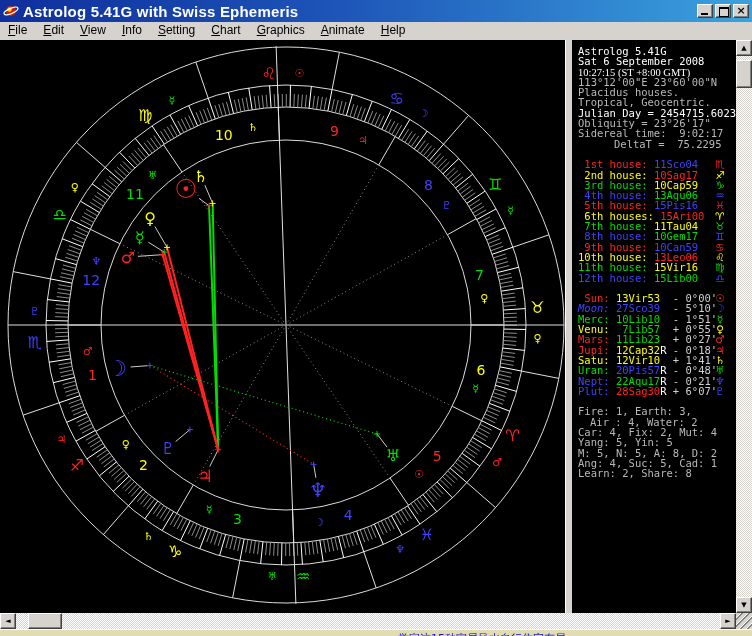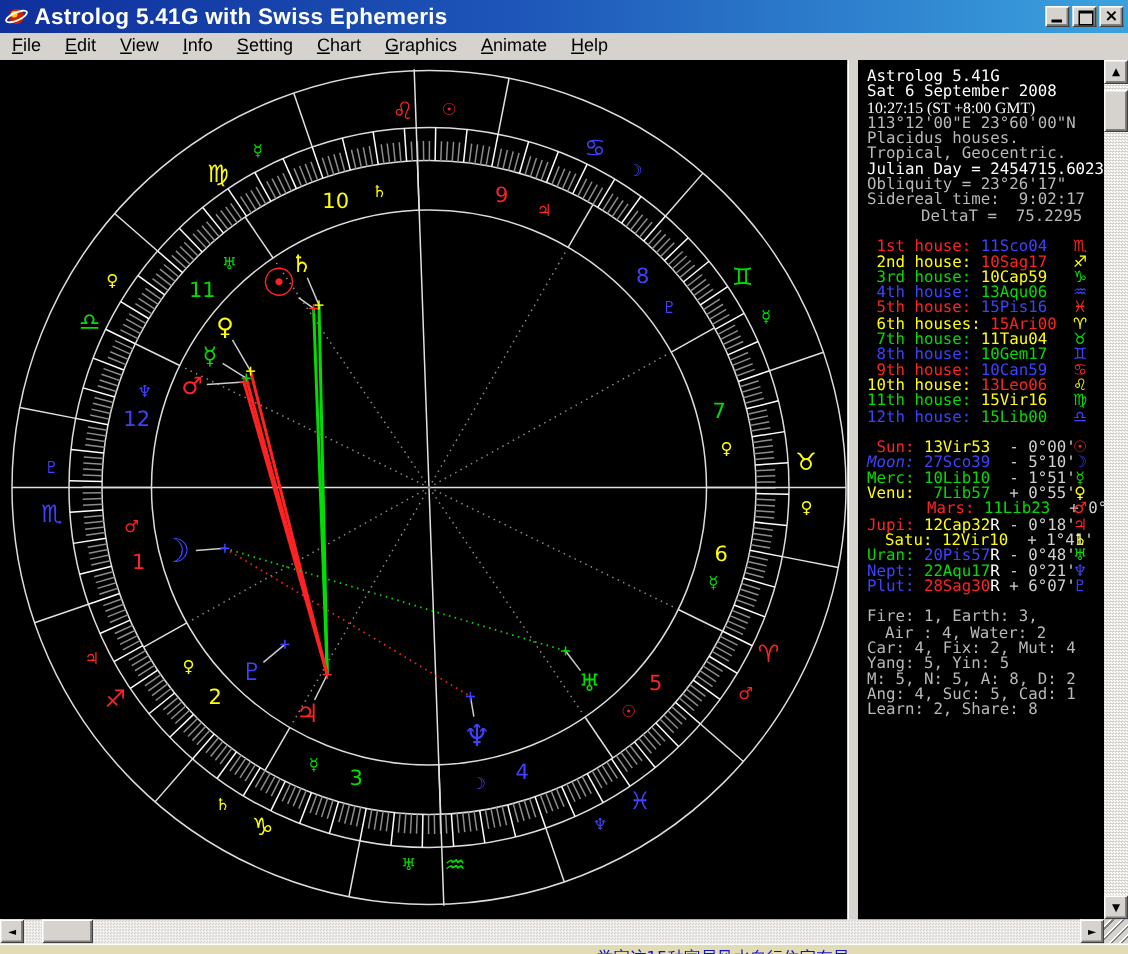--- a/index.html
+++ b/index.html
@@ -657,23 +657,23 @@
       <div class="pline"><span style="color: rgb(64, 64, 255);"> 8th house:</span><span> </span><span style="color: rgb(0, 221, 0); margin-top: 20px;">10Gem17</span><span class="gly" style="color: rgb(64, 64, 255);">♊</span></div>
       <div class="pline"><span style="color: rgb(255, 34, 34);"> 9th house:</span><span> </span><span style="color: rgb(64, 64, 255);">10Can59</span><span class="gly" style="color: rgb(255, 34, 34);">♋</span></div>
       <div class="pline"><span style="color: rgb(255, 255, 0);">10th house:</span><span> </span><span style="color: rgb(255, 34, 34);">13Leo06</span><span class="gly" style="color: rgb(255, 255, 0);">♌</span></div>
       <div class="pline"><span style="color: rgb(0, 221, 0);">11th house:</span><span> </span><span style="color: rgb(255, 255, 0);">15Vir16</span><span class="gly" style="color: rgb(0, 221, 0);">♍</span></div>
       <div class="pline"><span style="color: rgb(64, 64, 255);">12th house:</span><span> </span><span style="color: rgb(0, 221, 0);">15Lib00</span><span class="gly" style="color: rgb(64, 64, 255);">♎</span></div>
       <div class="blankline"></div>
       <div class="pline"><span style="color: rgb(255, 34, 34);"> Sun:</span><span style="color: rgb(255, 255, 0);"> 13Vir53</span><span style="color: rgb(255, 255, 255);"> </span><span> </span><span style="color: rgb(208, 208, 208);">- 0°00'</span><span class="gly" style="color: rgb(255, 34, 34);">☉</span></div>
       <div class="pline"><span style="color: rgb(64, 64, 255); font-style: italic;">Moon:</span><span style="color: rgb(64, 64, 255);"> 27Sco39</span><span style="color: rgb(255, 255, 255);"> </span><span> </span><span style="color: rgb(208, 208, 208);">- 5°10'</span><span class="gly" style="color: rgb(64, 64, 255);">☽</span></div>
       <div class="pline"><span style="color: rgb(0, 221, 0);">Merc:</span><span style="color: rgb(0, 221, 0);"> 10Lib10</span><span style="color: rgb(255, 255, 255);"> </span><span> </span><span style="color: rgb(208, 208, 208);">- 1°51'</span><span class="gly" style="color: rgb(0, 221, 0);">☿</span></div>
       <div class="pline"><span style="color: rgb(255, 255, 0);">Venu:</span><span style="color: rgb(0, 221, 0);">  7Lib57</span><span style="color: rgb(255, 255, 255);"> </span><span> </span><span style="color: rgb(208, 208, 208);">+ 0°55'</span><span class="gly" style="color: rgb(255, 255, 0);">♀</span></div>
-      <div class="pline"><span style="color: rgb(255, 34, 34); margin-left: 40px;">Mars:</span><span style="color: rgb(0, 221, 0);"> 11Lib23</span><span style="color: rgb(255, 255, 255);"> </span><span> </span><span style="color: rgb(208, 208, 208);">+ 0°27'</span><span class="gly" style="color: rgb(255, 34, 34);">♂</span></div>
+      <div class="pline"><span style="color: rgb(255, 34, 34);">Mars:</span><span style="color: rgb(0, 221, 0);"> 11Lib23</span><span style="color: rgb(255, 255, 255);"> </span><span> </span><span style="color: rgb(208, 208, 208);">+ 0°27'</span><span class="gly" style="color: rgb(255, 34, 34);">♂</span></div>
       <div class="pline"><span style="color: rgb(255, 34, 34);">Jupi:</span><span style="color: rgb(255, 255, 0);"> 12Cap32</span><span style="color: rgb(255, 255, 255);">R</span><span> </span><span style="color: rgb(208, 208, 208);">- 0°18'</span><span class="gly" style="color: rgb(255, 34, 34);">♃</span></div>
-      <div class="pline"><span style="color: rgb(255, 255, 0); margin-left: 12px;">Satu:</span><span style="color: rgb(255, 255, 0);"> 12Vir10</span><span style="color: rgb(255, 255, 255);"> </span><span> </span><span style="color: rgb(208, 208, 208);">+ 1°41'</span><span class="gly" style="color: rgb(255, 255, 0);">♄</span></div>
+      <div class="pline"><span style="color: rgb(255, 255, 0);">Satu:</span><span style="color: rgb(255, 255, 0);"> 12Vir10</span><span style="color: rgb(255, 255, 255);"> </span><span> </span><span style="color: rgb(208, 208, 208);">+ 1°41'</span><span class="gly" style="color: rgb(255, 255, 0);">♄</span></div>
       <div class="pline"><span style="color: rgb(0, 221, 0);">Uran:</span><span style="color: rgb(64, 64, 255); margin-top: 36px;"> 20Pis57</span><span style="color: rgb(255, 255, 255);">R</span><span> </span><span style="color: rgb(208, 208, 208);">- 0°48'</span><span class="gly" style="color: rgb(0, 221, 0);">♅</span></div>
       <div class="pline"><span style="color: rgb(64, 64, 255);">Nept:</span><span style="color: rgb(0, 221, 0);"> 22Aqu17</span><span style="color: rgb(255, 255, 255);">R</span><span> </span><span style="color: rgb(208, 208, 208);">- 0°21'</span><span class="gly" style="color: rgb(64, 64, 255);">♆</span></div>
       <div class="pline"><span style="color: rgb(64, 64, 255);">Plut:</span><span style="color: rgb(255, 34, 34);"> 28Sag30</span><span style="color: rgb(255, 255, 255);">R</span><span> </span><span style="color: rgb(208, 208, 208);">+ 6°07'</span><span class="gly" style="color: rgb(64, 64, 255);">♇</span></div>
       <div class="blankline"></div>
       <div class="pline"><span style="color: rgb(184, 184, 184);">Fire: 1, Earth: 3,</span></div>
       <div class="pline"><span style="color: rgb(184, 184, 184); margin-left: 12px;">Air : 4, Water: 2</span></div>
       <div class="pline"><span style="color: rgb(184, 184, 184);">Car: 4, Fix: 2, Mut: 4</span></div>
       <div class="pline"><span style="color: rgb(184, 184, 184);">Yang: 5, Yin: 5</span></div>
       <div class="pline"><span style="color: rgb(184, 184, 184);">M: 5, N: 5, A: 8, D: 2</span></div>
       <div class="pline"><span style="color: rgb(184, 184, 184);">Ang: 4, Suc: 5, Cad: 1</span></div>

